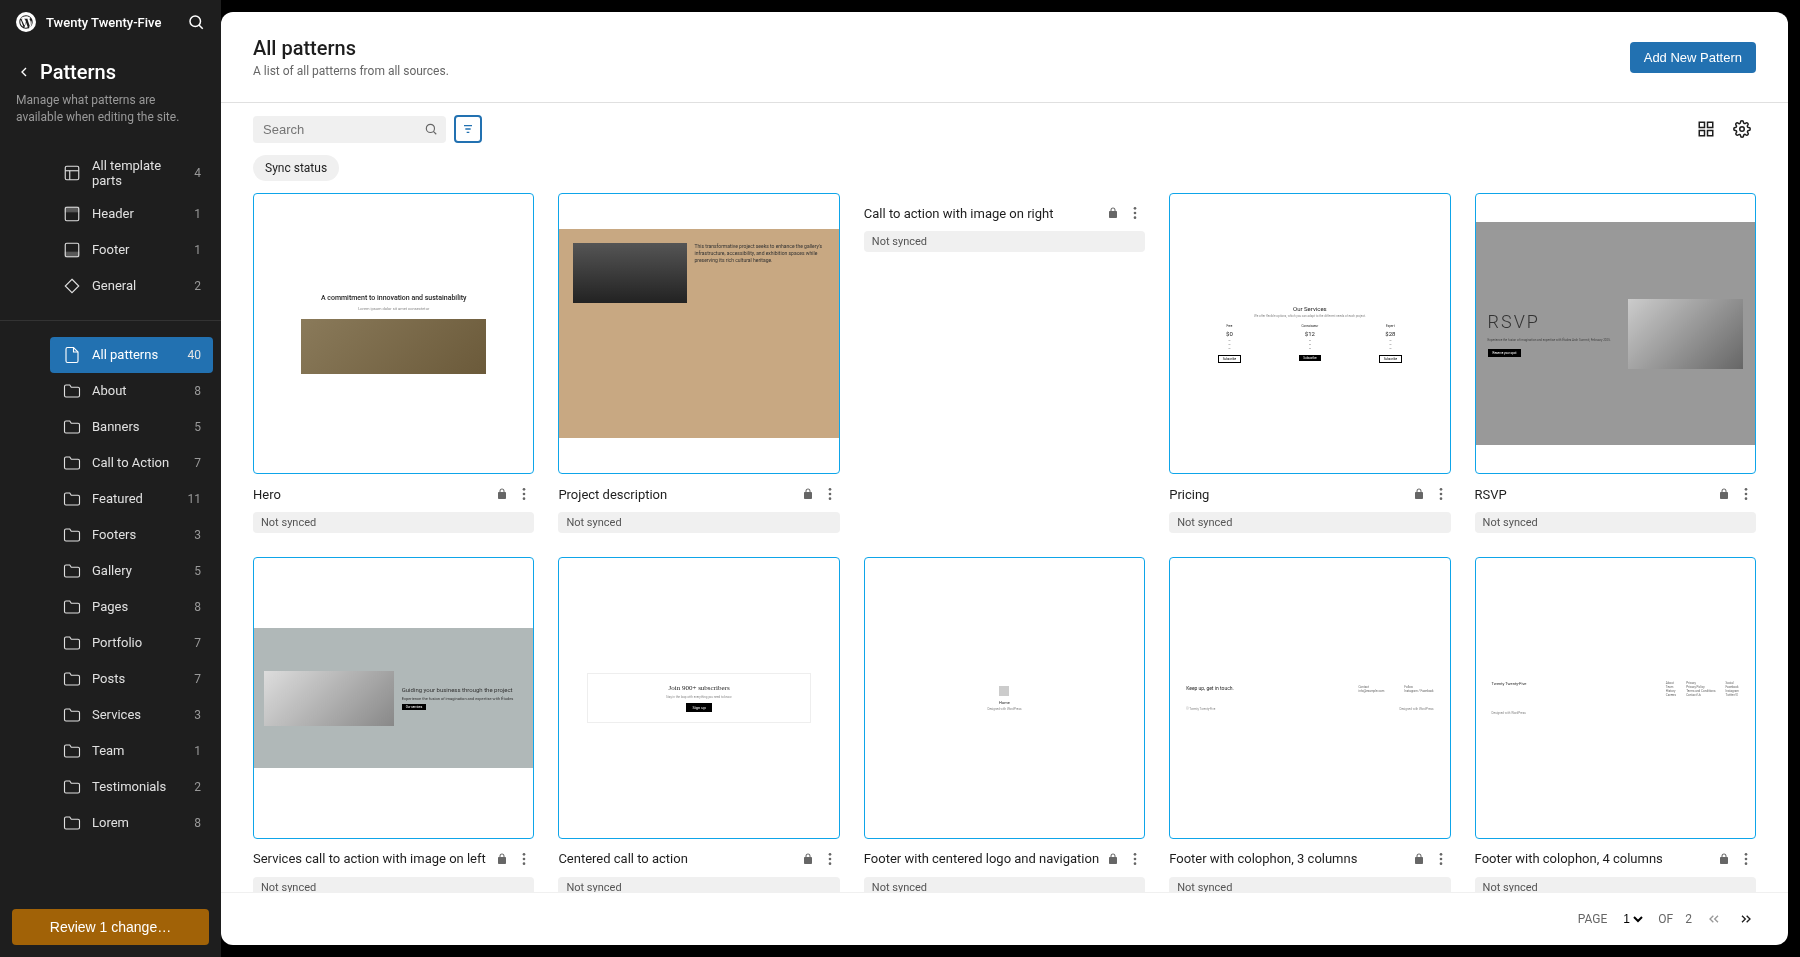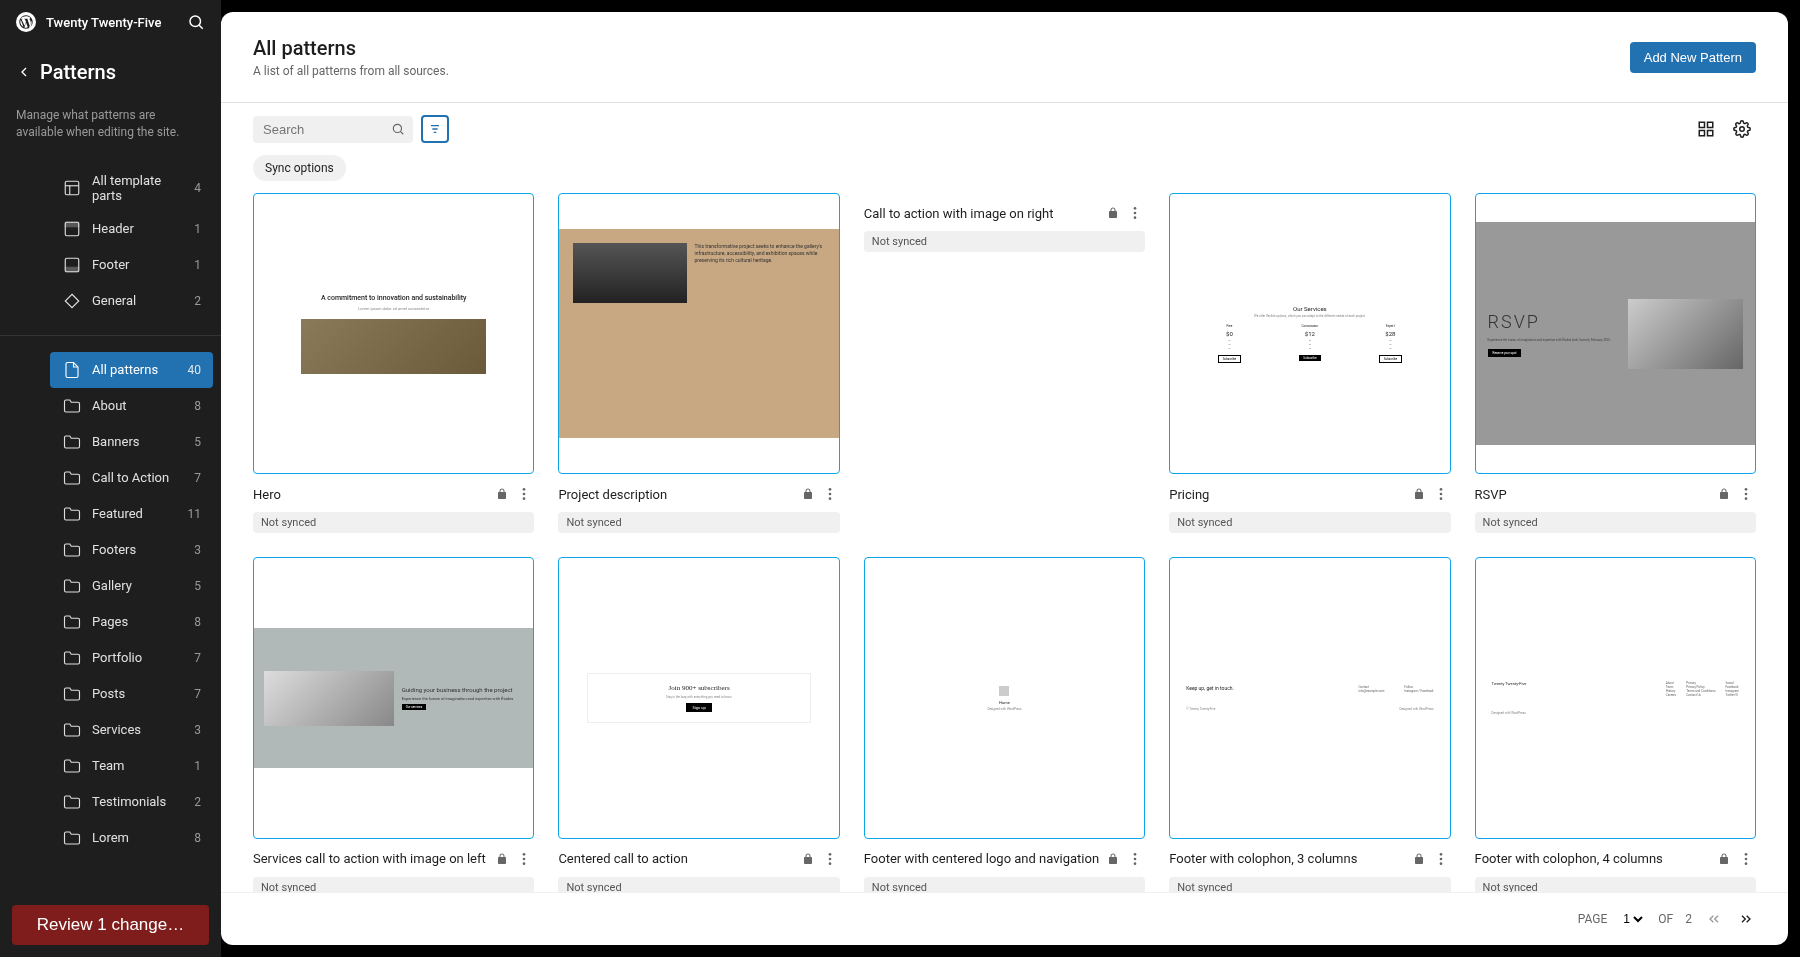--- a/index.html
+++ b/index.html
@@ -3,41 +3,41 @@
 <meta charset="utf-8">
 <style>
 * { margin: 0; padding: 0; box-sizing: border-box; }
 body { font-family: -apple-system, BlinkMacSystemFont, "Segoe UI", Roboto, sans-serif; background: #000; color: #e0e0e0; font-size: 13px; height: 957px; width: 1800px; overflow: hidden; }
 .app { display: flex; height: 100%; }
 .sidebar { width: 221px; background: #1e1e1e; display: flex; flex-direction: column; }
 .sidebar-top { display: flex; align-items: center; padding: 12px 16px; gap: 10px; }
 .wp-logo { width: 20px; height: 20px; background: #fff; border-radius: 50%; display: flex; align-items: center; justify-content: center; color: #1e1e1e; font-weight: bold; font-size: 14px; }
 .site-title { color: #fff; font-size: 13px; font-weight: 500; flex: 1; }
 .sidebar-header { padding: 16px; }
-.sidebar-header-row { display: flex; align-items: center; gap: 8px; margin-bottom: 23px; }
+.sidebar-header-row { display: flex; align-items: center; gap: 8px; margin-bottom: 8px; }
 .back-arrow { color: #fff; cursor: pointer; }
 .patterns-title { color: #fff; font-size: 20px; font-weight: 500; }
 .patterns-desc { color: #999; font-size: 12px; line-height: 1.4; }
 .nav-section { padding: 8px; margin-left: 42px; }
 .nav-item { display: flex; align-items: center; padding: 8px 12px; gap: 10px; border-radius: 4px; cursor: pointer; color: #e0e0e0; }
 .nav-item.active { background: #2271b1; color: #fff; }
 .nav-icon { width: 20px; height: 20px; display: flex; align-items: center; justify-content: center; flex-shrink: 0; }
 .nav-label { flex: 1; font-size: 13px; }
 .nav-count { font-size: 12px; color: #999; }
 .nav-item.active .nav-count { color: #e5e5e5; }
 .divider { height: 1px; background: #333; margin: 8px 0; }
 .sidebar-footer { margin-top: auto; padding: 12px; }
-.review-btn { width: 100%; padding: 10px; background: #7f1d1d; color: #fff; border: none; border-radius: 4px; font-size: 17px; cursor: pointer; }
+.review-btn { width: 100%; padding: 10px; background: #a16207; color: #fff; border: none; border-radius: 4px; font-size: 14px; cursor: pointer; }
 .main { flex: 1; background: #fff; margin: 12px 12px 12px 0; border-radius: 12px; display: flex; flex-direction: column; overflow: hidden; color: #1e1e1e; }
 .main-header { display: flex; align-items: center; justify-content: space-between; padding: 24px 32px; border-bottom: 1px solid #e0e0e0; }
 .main-title { font-size: 20px; font-weight: 500; margin-bottom: 4px; }
 .main-subtitle { font-size: 12px; color: #666; }
 .add-btn { background: #2271b1; color: #fff; border: none; padding: 8px 14px; border-radius: 4px; font-size: 13px; cursor: pointer; }
 .toolbar { display: flex; align-items: center; padding: 12px 32px; gap: 8px; }
-.search-wrap { position: relative; width: 160px; }
+.search-wrap { position: relative; width: 193px; }
 .search-input { width: 100%; padding: 6px 30px 6px 10px; border: none; background: #f0f0f0; border-radius: 4px; font-size: 13px; }
 .search-icon { position: absolute; right: 8px; top: 50%; transform: translateY(-50%); color: #666; }
 .filter-btn { width: 28px; height: 28px; border: 2px solid #2271b1; border-radius: 4px; display: flex; align-items: center; justify-content: center; cursor: pointer; background: #fff; }
 .toolbar-right { margin-left: auto; display: flex; gap: 8px; }
 .view-btn { width: 28px; height: 28px; border: none; background: transparent; display: flex; align-items: center; justify-content: center; cursor: pointer; color: #1e1e1e; }
 .sync-chip { margin: 0 32px 12px; display: inline-block; padding: 6px 12px; background: #f0f0f0; border-radius: 16px; font-size: 12px; }
 .grid { padding: 0 32px; display: grid; grid-template-columns: repeat(5, 1fr); gap: 24px; overflow-y: auto; flex: 1; }
 .card { display: flex; flex-direction: column; }
 .card-preview { aspect-ratio: 1/1; border: 1px solid #0ea5e9; border-radius: 4px; background: #fff; display: flex; align-items: center; justify-content: center; overflow: hidden; position: relative; }
 .card-title-row { display: flex; align-items: center; gap: 6px; margin-top: 10px; }
@@ -347,21 +347,21 @@
         </button>
         <button class="view-btn">
           <svg width="18" height="18" viewBox="0 0 24 24" fill="none" stroke="currentColor" stroke-width="2">
               <circle cx="12" cy="12" r="3"></circle>
               <path d="M19.4 15a1.65 1.65 0 0 0 .33 1.82l.06.06a2 2 0 1 1-2.83 2.83l-.06-.06a1.65 1.65 0 0 0-1.82-.33 1.65 1.65 0 0 0-1 1.51V21a2 2 0 0 1-4 0v-.09a1.65 1.65 0 0 0-1-1.51 1.65 1.65 0 0 0-1.82.33l-.06.06a2 2 0 1 1-2.83-2.83l.06-.06a1.65 1.65 0 0 0 .33-1.82 1.65 1.65 0 0 0-1.51-1H3a2 2 0 0 1 0-4h.09a1.65 1.65 0 0 0 1.51-1 1.65 1.65 0 0 0-.33-1.82l-.06-.06a2 2 0 1 1 2.83-2.83l.06.06a1.65 1.65 0 0 0 1.82.33h0a1.65 1.65 0 0 0 1-1.51V3a2 2 0 0 1 4 0v.09a1.65 1.65 0 0 0 1 1.51h0a1.65 1.65 0 0 0 1.82-.33l.06-.06a2 2 0 1 1 2.83 2.83l-.06.06a1.65 1.65 0 0 0-.33 1.82v0a1.65 1.65 0 0 0 1.51 1H21a2 2 0 0 1 0 4h-.09a1.65 1.65 0 0 0-1.51 1z"></path>
             </svg>
         </button>
       </div>
     </div>
 
-    <div style="padding: 0 32px 12px;"><span class="sync-chip" style="margin:0;">Sync options</span></div>
+    <div style="padding: 0 32px 12px;"><span class="sync-chip" style="margin:0;">Sync status</span></div>
 
     <div class="grid" id="grid">
         <div class="card">
     <div class="card-preview">
             <div class="preview-content pv-hero">
               <div class="t1">A commitment to innovation and sustainability</div>
               <div class="t2">Lorem ipsum dolor sit amet consectetur</div>
               <div class="img"></div>
             </div>
           </div>

